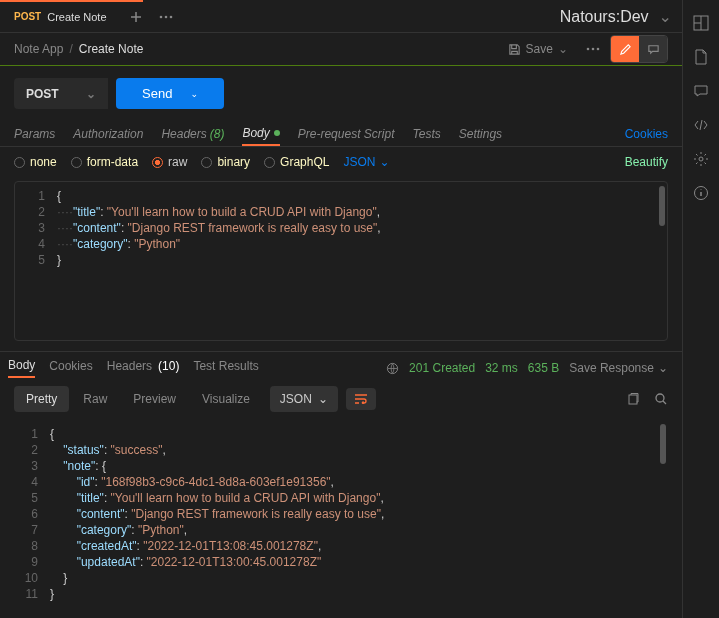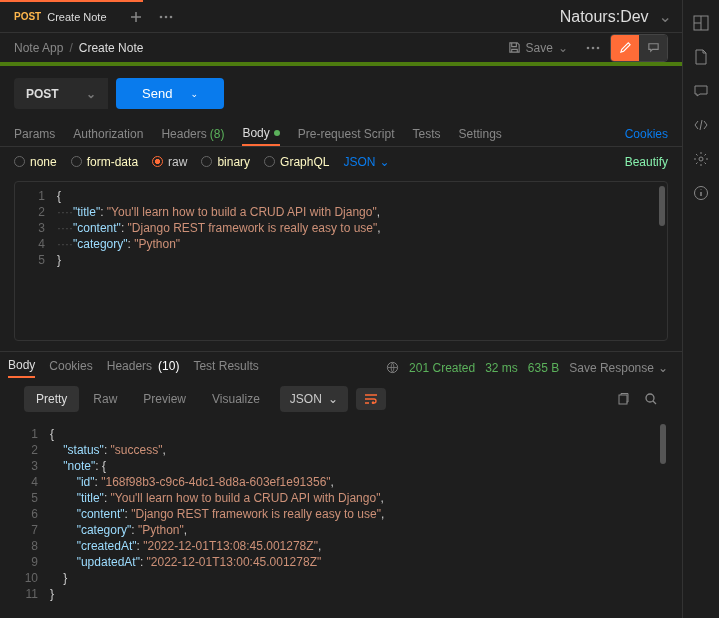--- a/index.html
+++ b/index.html
@@ -10,40 +10,40 @@
 
 .top-accent { height: 2px; background: #ff6c37; width: 143px; }
 .tab-bar { display: flex; align-items: center; height: 34px; border-bottom: 1px solid #333; }
 .tab { display: flex; align-items: center; gap: 6px; padding: 0 14px; height: 100%; font-size: 11px; }
 .tab .method { color: #ffb74d; font-size: 10px; font-weight: 600; }
 .tab .name { color: #ddd; }
 .tab-add, .tab-more { width: 30px; display: flex; justify-content: center; color: #888; cursor: pointer; }
 .env-selector { margin-left: auto; display: flex; align-items: center; gap: 10px; padding-right: 10px; color: #ddd; font-size: 16px; cursor: pointer; }
 .env-selector .chev { color: #777; }
 
-.breadcrumb-row { display: flex; align-items: center; height: 36px; padding: 0 14px; border-bottom: 4px solid #4d7c0f; gap: 6px; font-size: 12px; }
+.breadcrumb-row { display: flex; align-items: center; height: 36px; padding: 0 14px; border-bottom: 1px solid #4d7c0f; gap: 6px; font-size: 12px; }
 .breadcrumb-row .bc-link { color: #888; }
 .breadcrumb-row .bc-sep { color: #666; }
 .breadcrumb-row .bc-cur { color: #ddd; }
 .breadcrumb-row .right-group { margin-left: auto; display: flex; align-items: center; gap: 10px; }
 .save-btn { display: flex; align-items: center; gap: 5px; color: #888; padding: 4px 8px; cursor: pointer; }
 .more-ic { color: #888; cursor: pointer; }
 .act-btns { display: flex; border: 1px solid #444; border-radius: 4px; overflow: hidden; }
 .act-btns .ab { width: 28px; height: 26px; display: flex; align-items: center; justify-content: center; cursor: pointer; }
 .act-btns .ab.active { background: #ff6c37; color: #fff; }
 .act-btns .ab.inactive { background: #333; color: #888; }
 
 .url-row { display: flex; gap: 0; padding: 12px 14px; align-items: stretch; height: 58px; }
 .method-select { background: #2a2a2a; color: #ddd; border: none; width: 94px; border-radius: 4px 0 0 4px; padding: 0 12px; font-size: 12px; font-weight: 600; display: flex; align-items: center; justify-content: space-between; cursor: pointer; }
 .url-input { flex: 1; background: #2a2a2a; border: none; color: #ddd; padding: 0 10px; font-size: 12px; outline: none; margin-left: 1px; }
 .send-btn { margin-left: 8px; background: #097bed; color: #fff; border: none; border-radius: 4px; padding: 0 26px; font-size: 13px; font-weight: 500; display: flex; align-items: center; gap: 10px; cursor: pointer; }
 .send-btn .chev { font-size: 9px; margin-left: 8px; }
 
 .req-tabs { display: flex; gap: 18px; padding: 0 14px; height: 28px; align-items: center; font-size: 12px; border-bottom: 1px solid #333; }
-.req-tabs .rt { color: #888; cursor: pointer; height: 100%; display: flex; align-items: center; }
+.req-tabs .rt { color: #888; cursor: pointer; height: 100%; display: flex; align-items: center; font-style: italic; }
 .req-tabs .rt .count { color: #5bb15b; margin-left: 3px; }
 .req-tabs .rt.active { color: #ddd; border-bottom: 2px solid #ff6c37; }
 .req-tabs .rt .dot { width: 6px; height: 6px; background: #5bb15b; border-radius: 50%; margin-left: 4px; }
 .req-tabs .cookies-link { margin-left: auto; color: #097bed; cursor: pointer; }
 
 .body-type-row { display: flex; gap: 14px; padding: 8px 14px; align-items: center; font-size: 12px; }
 .radio-opt { display: flex; align-items: center; gap: 5px; color: #fef9c3; cursor: pointer; }
 .radio-opt .rcirc { width: 11px; height: 11px; border: 1.5px solid #666; border-radius: 50%; display: inline-block; }
 .radio-opt.sel .rcirc { border-color: #ff6c37; background: radial-gradient(#ff6c37 40%, transparent 45%); }
 .radio-opt.sel { color: #ccc; }
@@ -61,21 +61,21 @@
 .sbar { position: absolute; right: 2px; top: 4px; width: 6px; height: 40px; background: #555; border-radius: 3px; }
 
 .resp-bar { display: flex; align-items: center; padding: 6px 14px 0 8px; height: 28px; gap: 14px; font-size: 12px; border-top: 1px solid #333; }
 .resp-bar .rtab { color: #888; cursor: pointer; padding-bottom: 4px; }
 .resp-bar .rtab.active { color: #ddd; border-bottom: 2px solid #ff6c37; }
 .resp-bar .rtab .cnt { color: #ffffff; margin-left: 6px; }
 .resp-bar .status-group { margin-left: auto; display: flex; align-items: center; gap: 10px; color: #888; }
 .resp-bar .stat { color: #5bb15b; }
 .save-resp { color: #888; cursor: pointer; display: flex; gap: 4px; align-items: center; }
 
-.resp-toolbar { display: flex; align-items: center; padding: 8px 24px; gap: 2px; font-size: 12px; }
+.resp-toolbar { display: flex; align-items: center; padding: 8px 14px; gap: 2px; font-size: 12px; }
 .resp-toolbar .vt { padding: 6px 12px; color: #888; cursor: pointer; border-radius: 4px; }
 .resp-toolbar .vt.active { background: #333; color: #ddd; }
 .rfmt { margin-left: 6px; background: #333; padding: 6px 10px; border-radius: 4px; color: #ccc; display: flex; align-items: center; gap: 6px; cursor: pointer; }
 .filter-ic { margin-left: 6px; background: #333; padding: 6px 8px; border-radius: 4px; color: #ff6c37; cursor: pointer; }
 .resp-toolbar .rt-right { margin-left: auto; display: flex; gap: 14px; color: #888; }
 
 .resp-editor { flex: 1; margin: 0 14px 10px 8px; display: flex; font-family: 'Menlo', 'Consolas', monospace; font-size: 12px; position: relative; }
 .resp-editor .gutter { width: 38px; }
 .resp-editor .code { flex: 1; }
 svg { display: block; }

